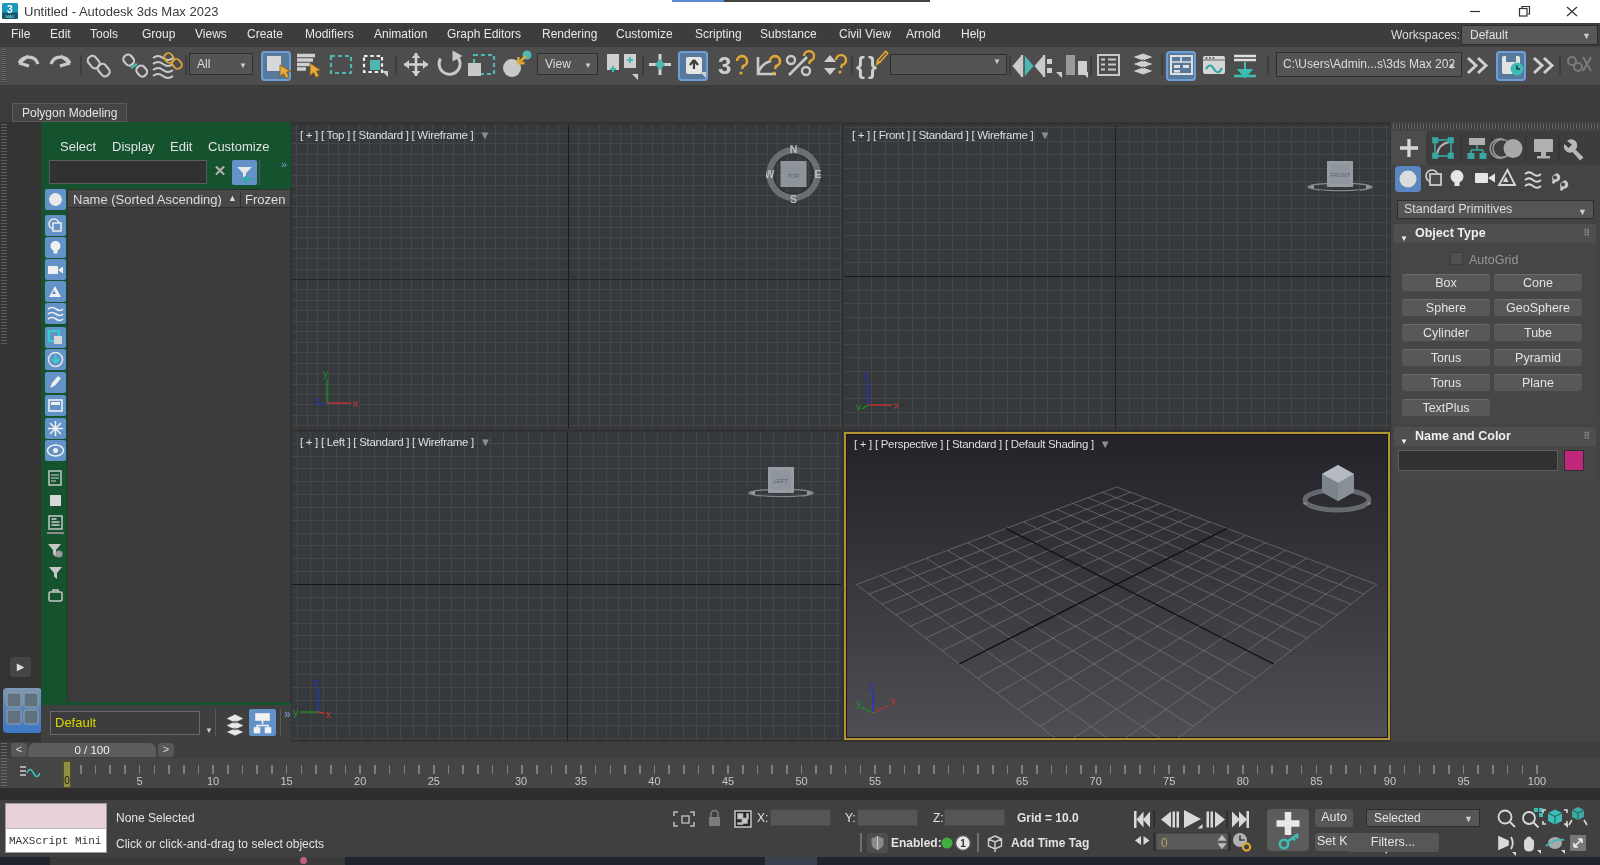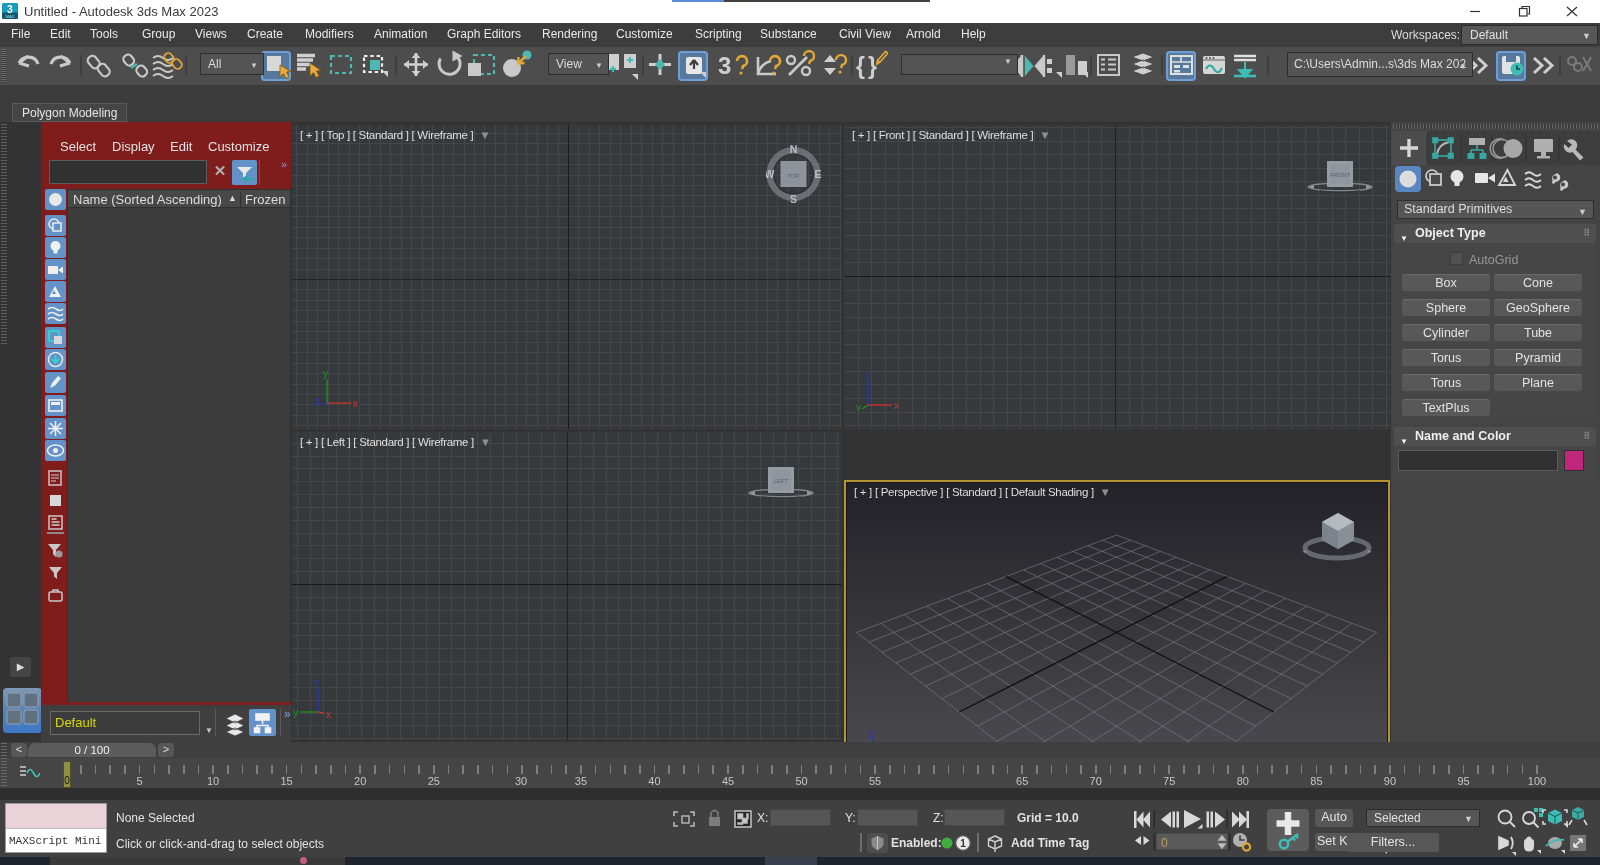--- a/index.html
+++ b/index.html
@@ -14,36 +14,36 @@
 #menubar{position:absolute;left:0;top:23px;width:1600px;height:24px;background:#3d3d3d;color:#e8e8e8;font-size:12px;}
 #menubar .mi{position:absolute;top:4px;}
 #wslabel{position:absolute;top:5px;color:#dcdcdc;}
 #wsdrop{position:absolute;top:2px;left:1461px;width:137px;height:20px;background:#575757;border:1px solid #2c2c2c;color:#e0e0e0;font-size:12px;line-height:18px;padding-left:8px;}
 #wsdrop:after{content:"▼";position:absolute;right:6px;top:1px;font-size:9px;color:#ccc;}
 
 #toolbar{position:absolute;left:0;top:47px;width:1600px;height:38px;background:#4d4d4d;}
 .grip{position:absolute;top:2px;width:5px;height:34px;background:repeating-linear-gradient(180deg,#6a6a6a 0 1px,#3c3c3c 1px 2px);}
 .tbtn{position:absolute;top:4px;width:30px;height:30px;border-radius:4px;}
 .tbtn.on{background:#57799c;box-shadow:inset 0 0 0 2px #6f9ed6;}
-.tdrop{position:absolute;background:#545454;border:1px solid #2e2e2e;color:#dcdcdc;font-size:12px;margin-left:11px;}
+.tdrop{position:absolute;background:#545454;border:1px solid #2e2e2e;color:#dcdcdc;font-size:12px;}
 .tdrop:after{content:"▼";position:absolute;right:5px;top:2px;font-size:8px;color:#ccc;}
 
 #ribbontabs{position:absolute;left:0;top:85px;width:1600px;height:18px;background:#3b3b3b;color:#c9c9c9;font-size:12px;}
 #ribbontabs .rtab{position:absolute;top:0;height:18px;line-height:17px;text-align:center;}
 #ribbontabs .active{background:#4d4d4d;color:#efefef;}
 #pmrow{position:absolute;left:0;top:103px;width:1600px;height:19px;background:#3b3b3b;}
 #pmbtn{position:absolute;left:12px;top:0px;height:19px;line-height:18px;padding:0 9px;background:#454545;border:1px solid #5a5a5a;color:#e4e4e4;font-size:12px;}
 
 #main{position:absolute;left:0;top:122px;width:1600px;height:620px;background:#333;}
 
 #leftstrip{position:absolute;left:0;top:122px;width:41px;height:620px;background:#333;}
 #arrowbtn{position:absolute;left:10px;top:535px;width:21px;height:20px;background:#454545;border-radius:3px;color:#ddd;font-size:10px;text-align:center;line-height:20px;}
 #vplayout{position:absolute;left:3px;top:566px;width:39px;height:45px;border-radius:4px;background:linear-gradient(180deg,#7e98b4 0%,#5d84b2 45%,#3c77c8 100%);}
 
-#explorer{position:absolute;left:41px;top:122px;width:250px;height:620px;background:#7f1d1d;}
+#explorer{position:absolute;left:41px;top:122px;width:250px;height:620px;background:#14532d;}
 #exmenu{position:absolute;top:17px;left:0;width:100%;color:#e2e2e2;font-size:13px;}
 #exsearch{position:absolute;left:8px;top:38px;width:158px;height:24px;background:#313131;border:1px solid #5c5c5c;}
 #exheader{position:absolute;left:26px;top:67px;width:224px;height:19px;background:#484848;border:1px solid #303030;color:#dcdcdc;font-size:13px;}
 #exicons{position:absolute;left:4px;top:67px;width:21px;height:556px;}
 .exi{position:absolute;left:0;width:21px;height:21px;border-radius:2px;}
 .exi.b{background:#6292c8;}
 #extree{position:absolute;left:26px;top:86px;width:224px;height:494px;background:#3c3c3c;border-left:1px solid #303030;border-right:1px solid #303030;}
 #exbottom{position:absolute;left:0px;top:583px;width:250px;height:37px;background:#3f3f3f;}
 #defdrop{position:absolute;left:9px;top:6px;width:150px;height:24px;background:#3c3c3c;border:1px solid #6a6a6a;color:#d8d800;font-size:13px;line-height:22px;padding-left:4px;}
 
@@ -696,21 +696,21 @@
         <g stroke-width="1.3" fill="none">
           <path d="M26 40 V16" stroke="#2233cc"></path>
           <path d="M26 40 H8" stroke="#1c9422"></path>
           <path d="M26 40 l6 1" stroke="#c33"></path>
         </g>
         <text x="22" y="14" font-size="10" fill="#2233cc" font-family="Liberation Sans">z</text>
         <text x="1" y="44" font-size="10" fill="#1c9422" font-family="Liberation Sans">y</text>
         <text x="34" y="46" font-size="10" fill="#c33" font-family="Liberation Sans">x</text>
       </svg>
 </div>
-<div class="vp" id="vpPersp" style="left:844px;top:432px;width:546px;height:308px;background:linear-gradient(180deg,#222228 0%,#3a3a3f 55%,#4e4e54 100%);border:2px solid #b3952f;box-shadow:inset 0 0 0 1px #16161c;margin-top:48px;">
+<div class="vp" id="vpPersp" style="left:844px;top:432px;width:546px;height:308px;background:linear-gradient(180deg,#222228 0%,#3a3a3f 55%,#4e4e54 100%);border:2px solid #b3952f;box-shadow:inset 0 0 0 1px #16161c;">
  <svg class="abs" style="left:0;top:0;" width="542" height="304" viewBox="0 0 542 304">
         <g transform="translate(-846,-434)">
  <g stroke="#7d7d86" stroke-opacity="0.62" stroke-width="1" fill="none">
 <line x1="1116.5" y1="785.8" x2="856.5" y2="584.5"></line>
 <line x1="1116.5" y1="785.8" x2="1376.5" y2="584.5"></line>
 <line x1="1143.9" y1="764.6" x2="881.0" y2="575.3"></line>
 <line x1="1089.1" y1="764.6" x2="1352.0" y2="575.3"></line>
 <line x1="1169.4" y1="744.8" x2="904.2" y2="566.6"></line>
 <line x1="1063.6" y1="744.8" x2="1328.8" y2="566.6"></line>
 <line x1="1193.1" y1="726.5" x2="926.4" y2="558.3"></line>

